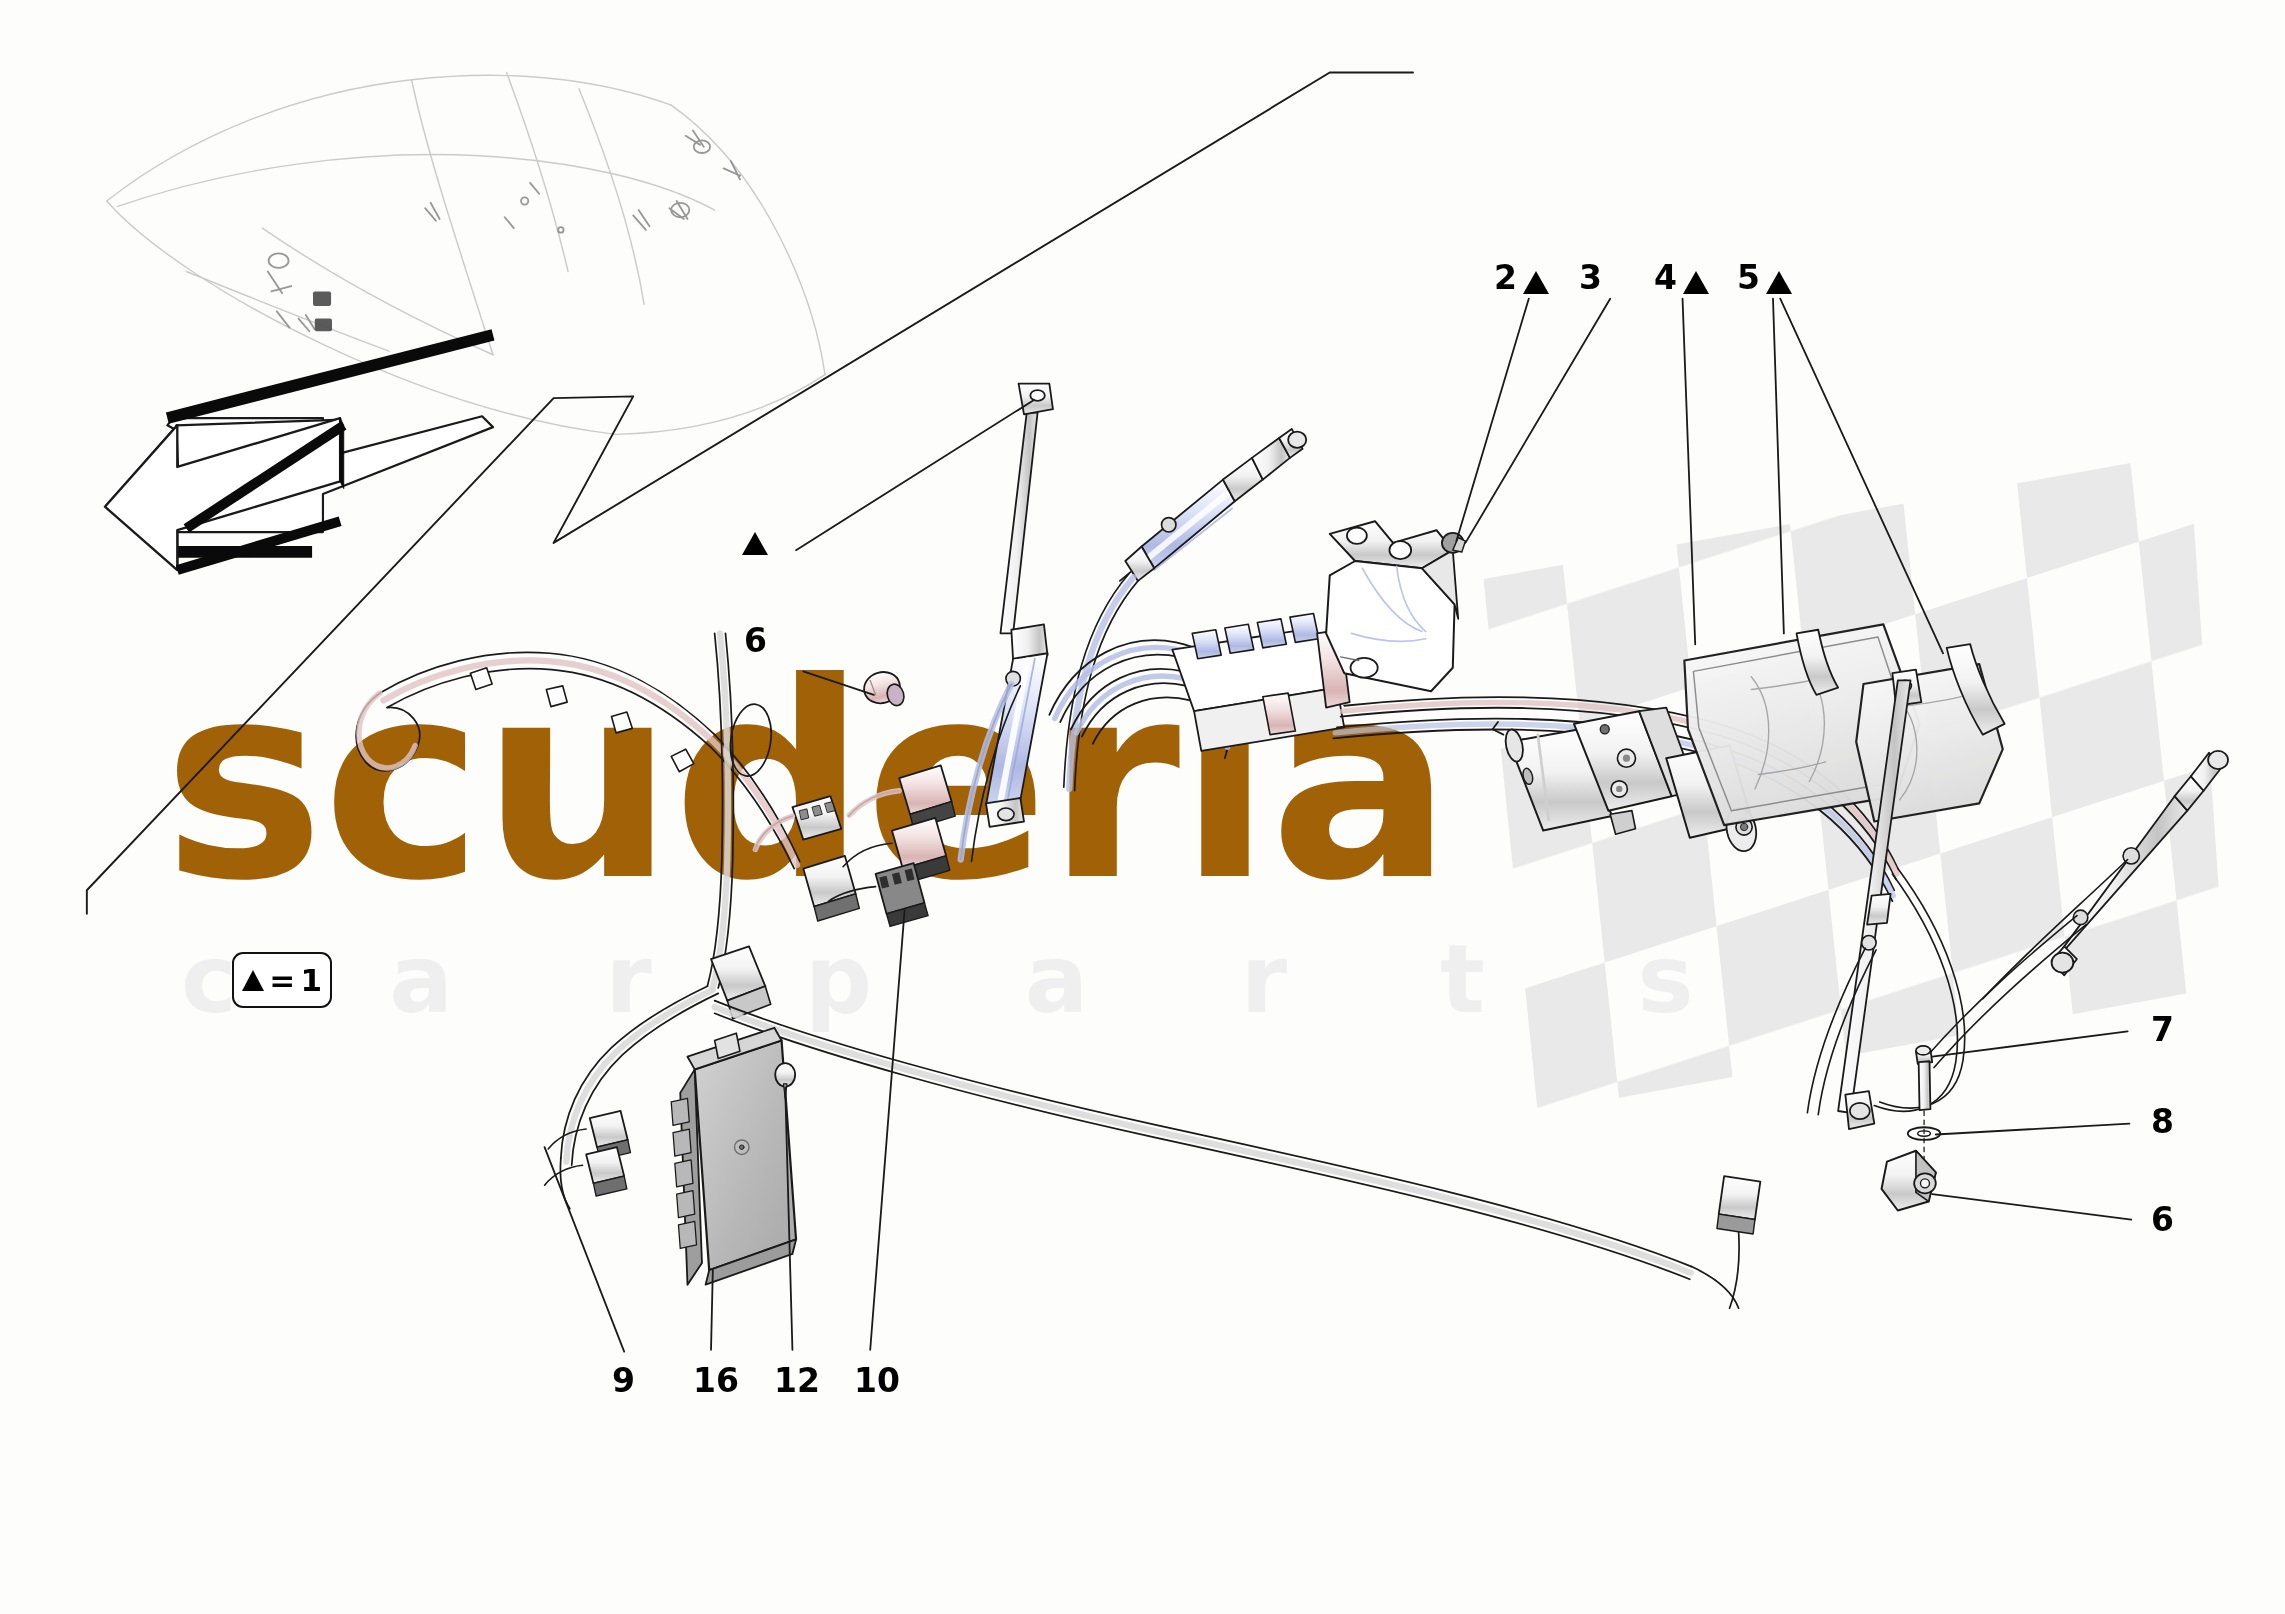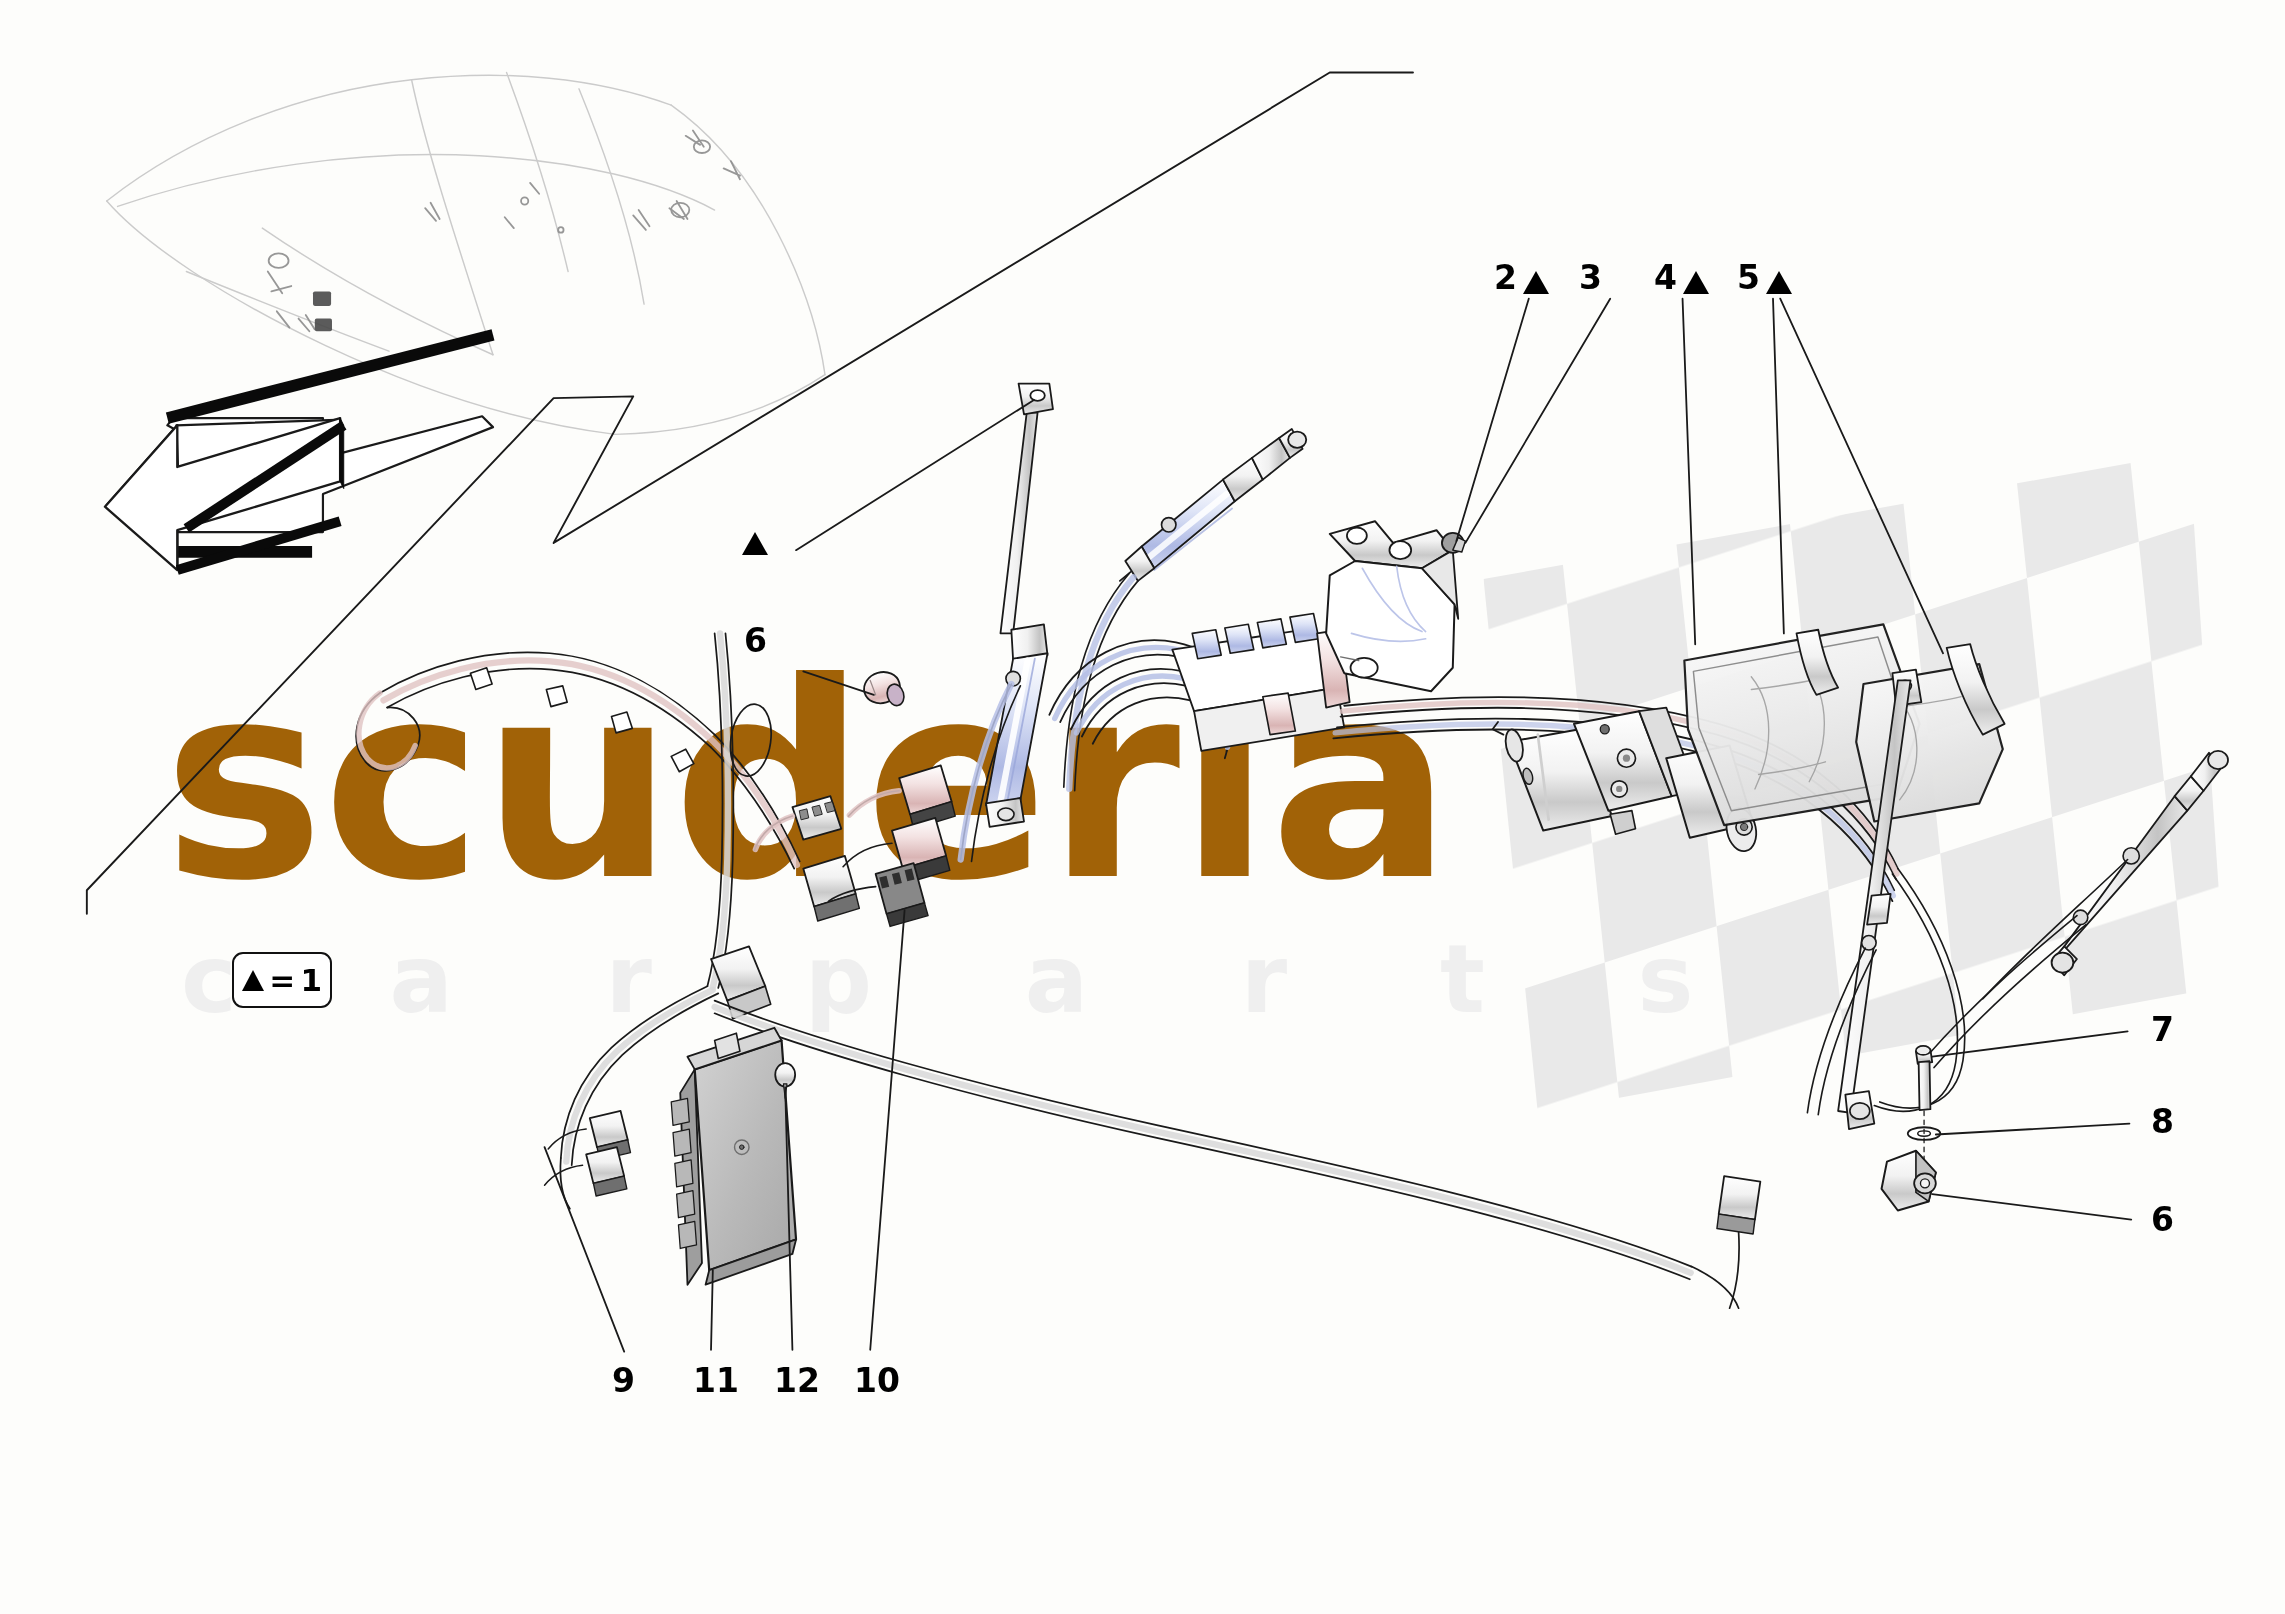--- a/index.html
+++ b/index.html
@@ -569,21 +569,21 @@
       <span class="tri"></span>
     </div>
 
     <div class="lbl big" style="left:744px;top:624px;">6</div>
 
     <div class="lbl big" style="left:2151px;top:1013px;">7</div>
     <div class="lbl big" style="left:2151px;top:1105px;">8</div>
     <div class="lbl big" style="left:2151px;top:1203px;">6</div>
 
     <div class="lbl big" style="left:612px;top:1364px;">9</div>
-    <div class="lbl big" style="left:693px;top:1364px;">11</div>
+    <div class="lbl big" style="left:693px;top:1364px;">16</div>
     <div class="lbl big" style="left:774px;top:1364px;text-align:center;">12</div>
     <div class="lbl big" style="left:854px;top:1364px;text-align:center;">10</div>
 
     <div class="legend" style="left:232px;top:952px;width:100px;height:56px;">
       <span class="tri sm"></span>
       <span class="ltxt">=</span>
       <span class="ltxt">1</span>
     </div>
 
   </div>

